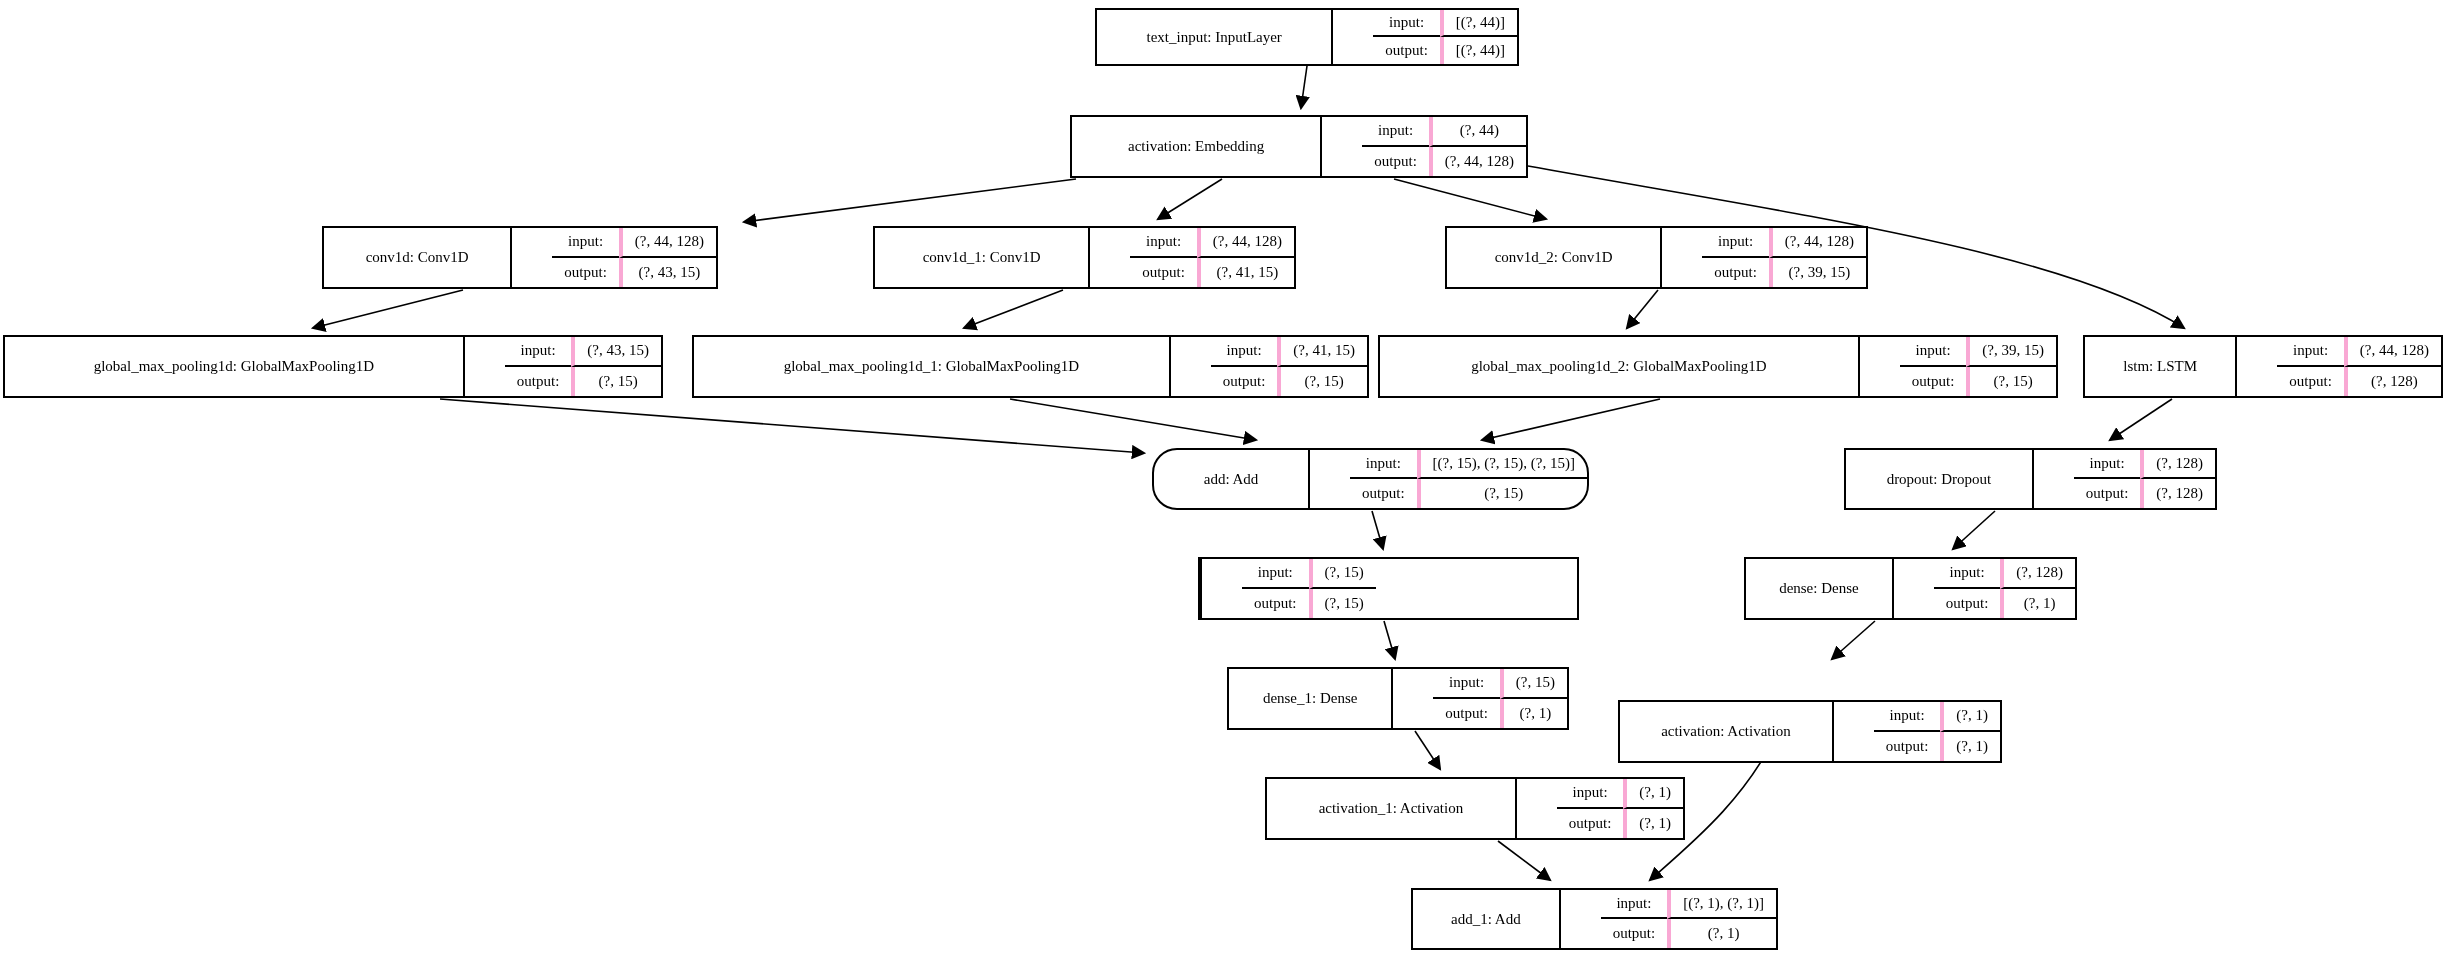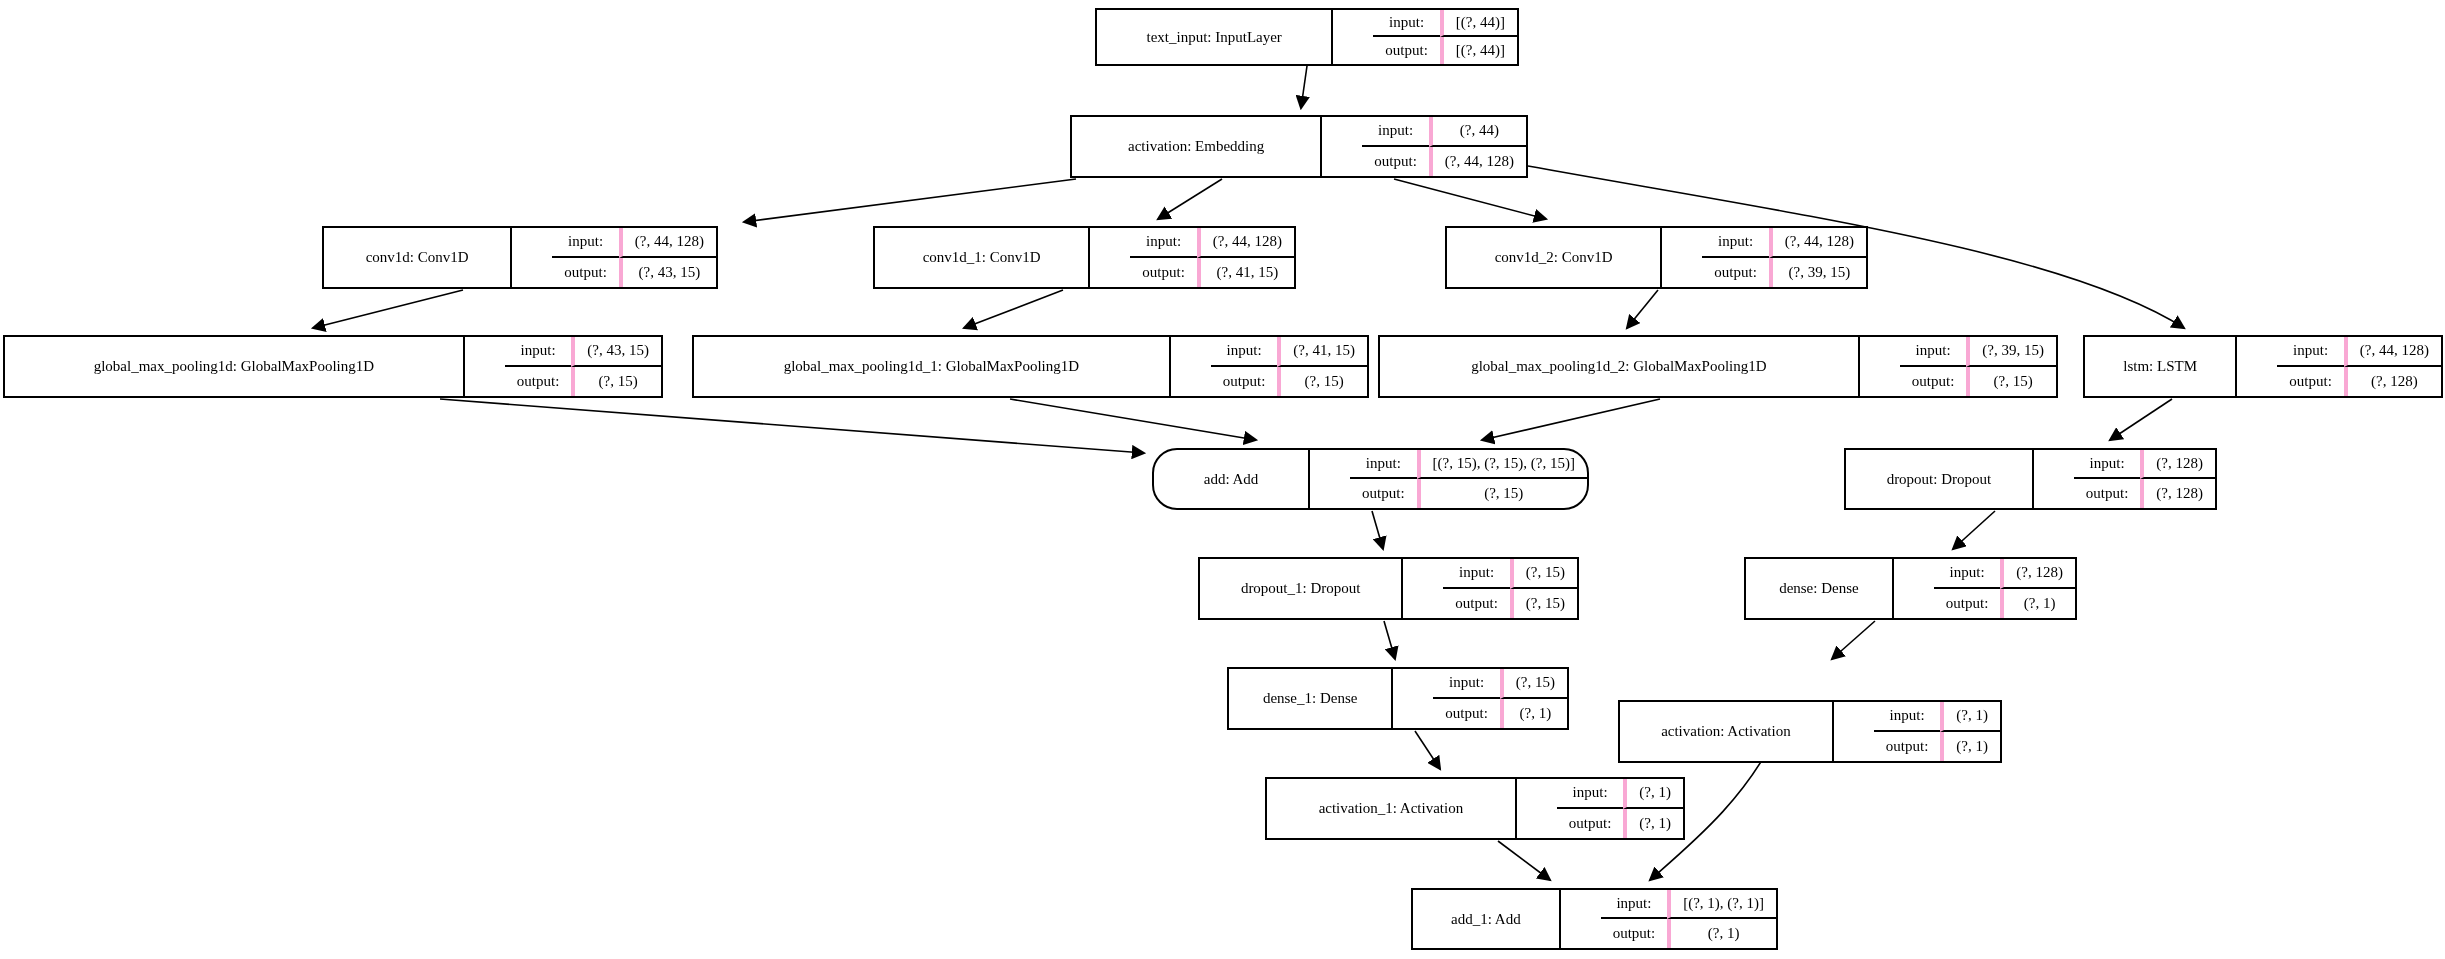--- a/index.html
+++ b/index.html
@@ -213,21 +213,20 @@
   <div class="name">dropout: Dropout</div>
   <div class="io">
     <div class="lbl-in">input:</div>
     <div class="val-in">(?, 128)</div>
     <div class="lbl-out">output:</div>
     <div class="val-out">(?, 128)</div>
   </div>
 </div>
 
 <div class="node" id="n-dropout_1">
-  <div class="name">dropout_1: Dropout</div>
   <div class="io">
     <div class="lbl-in">input:</div>
     <div class="val-in">(?, 15)</div>
     <div class="lbl-out">output:</div>
     <div class="val-out">(?, 15)</div>
   </div>
 </div>
 
 <div class="node" id="n-dense">
   <div class="name">dense: Dense</div>

